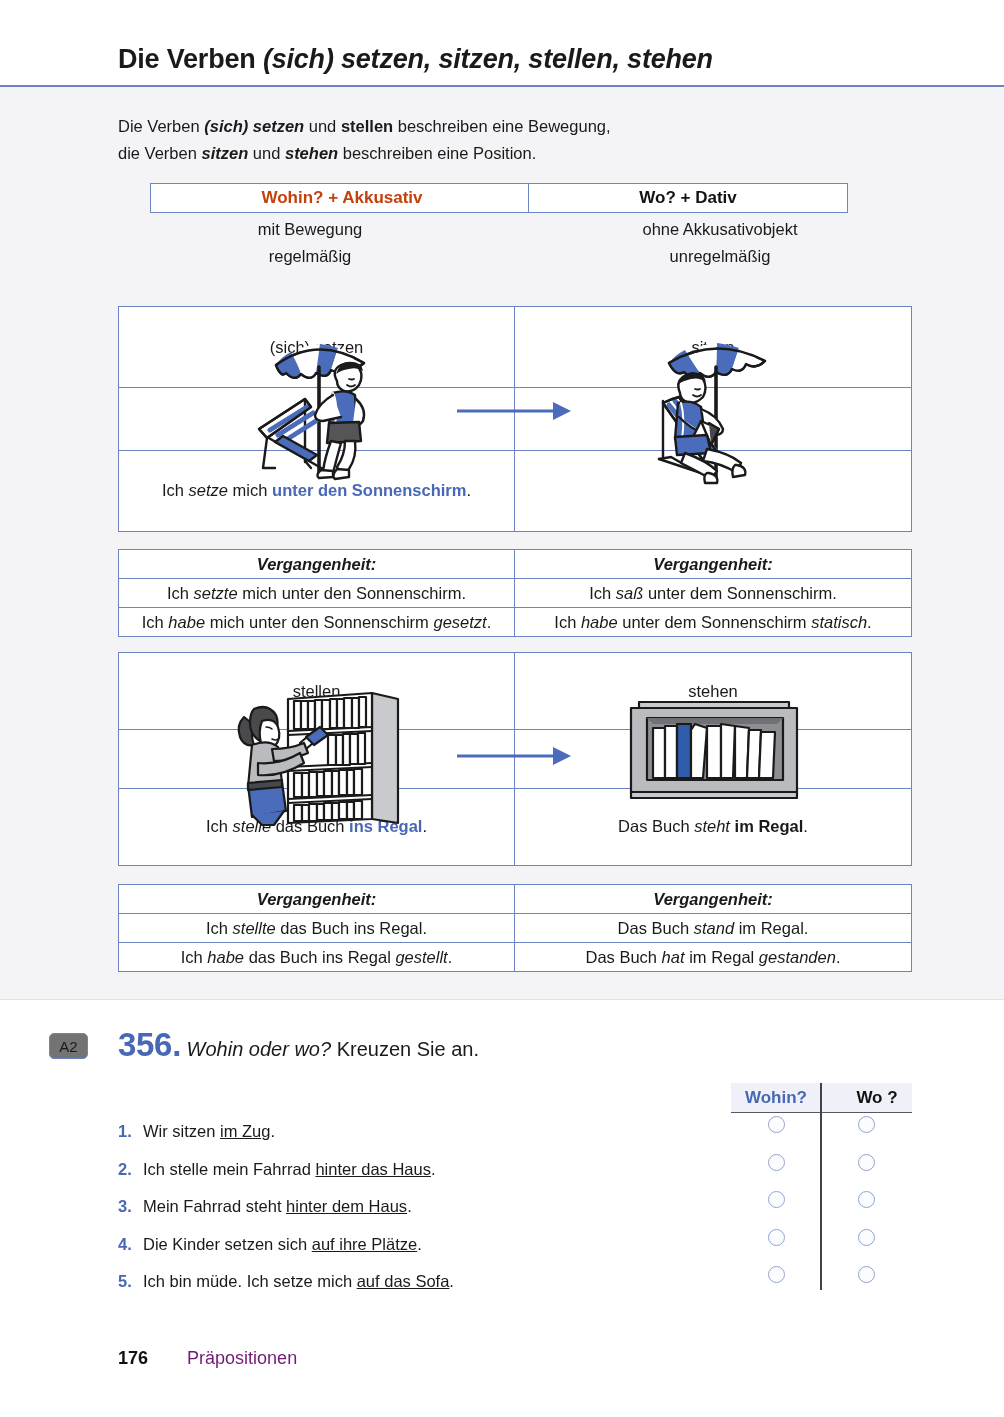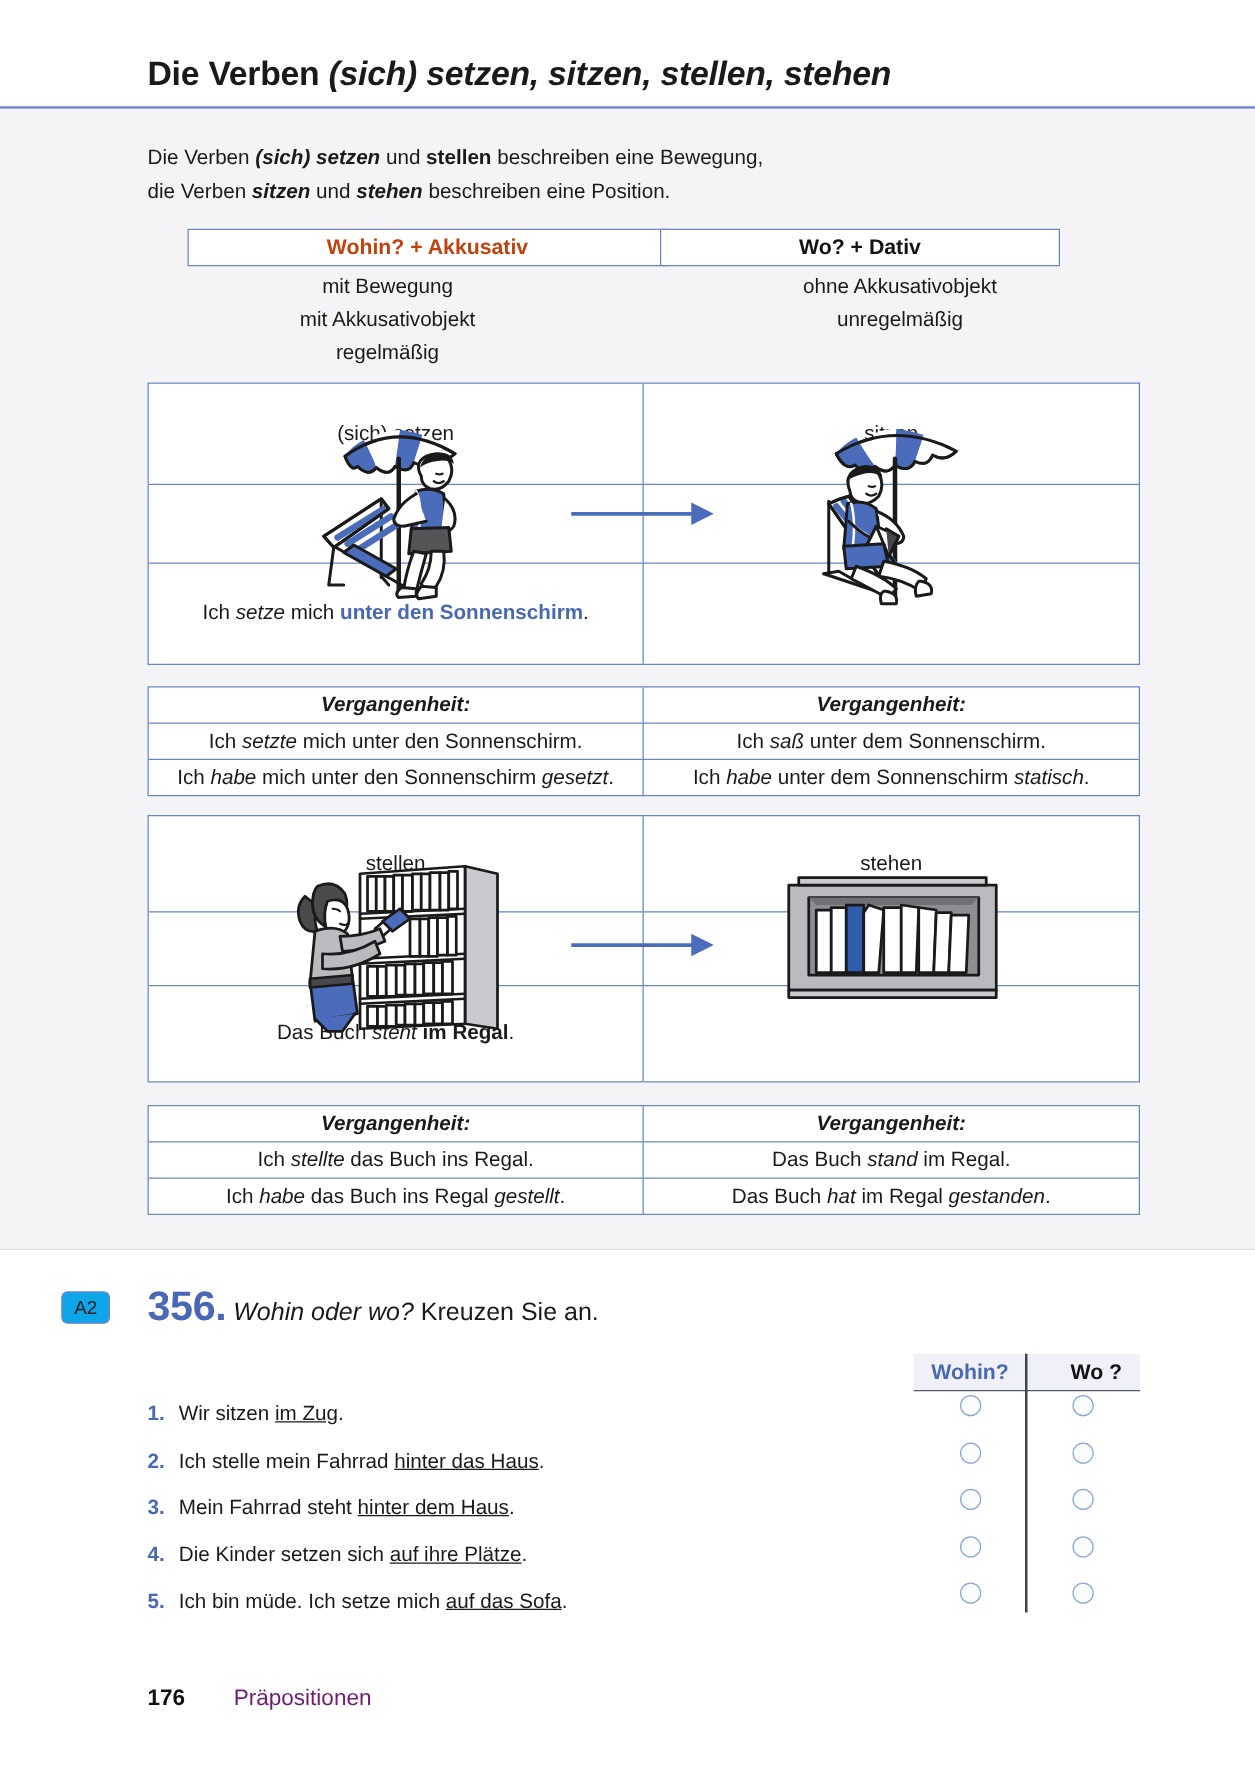--- a/index.html
+++ b/index.html
@@ -104,21 +104,21 @@
   .illus { position:absolute; }
   #illus-setzen  { left:245px; top:337px; }
   #illus-sitzen  { left:645px; top:337px; }
   #illus-stellen { left:232px; top:687px; }
   #illus-stehen  { left:625px; top:700px; }
 
   
   .level-badge {
     position:absolute; left:49px; top:1033px;
     width:39px; height:26px; border:1.4px solid #6d84c4;
-    border-radius:5px; background:#0ea5e9;
+    border-radius:5px; background:#737373;
     display:flex; align-items:center; justify-content:center;
     font-size:15px; color:#1b1b1b;
   }
   .ex-heading {
     position:absolute; left:118px; top:1026px;
     font-size:20px; white-space:nowrap;
   }
   .ex-heading .num {
     font-size:33px; font-weight:bold; color:#4867b4;
     letter-spacing:-0.3px;
@@ -187,21 +187,20 @@
 
 <div class="labelbox" id="box-wohin">
   <span>Wohin? + Akkusativ</span>
 </div>
 <div class="labelbox" id="box-wo">
   <span>Wo? + Dativ</span>
 </div>
 
 <div class="sublist" id="sub-wohin">
   <div>mit Bewegung</div>
-  <div>mit Akkusativobjekt</div>
   <div>regelmäßig</div>
 </div>
 <div class="sublist" id="sub-wo">
   <div>ohne Akkusativobjekt</div>
   <div>unregelmäßig</div>
 </div>
 
 <div class="ctable" id="tbl-setzen">
   <div class="hrow cell rowline">
     <span>(sich) setzen</span>
@@ -346,20 +345,23 @@
   <div class="hrow cell rowline">
     <span>stellen</span>
   </div>
   <div class="hrow cell rowline">
     <span>stehen</span>
   </div>
 
   <div class="prow cell rowline"></div>
   <div class="prow cell rowline"></div>
 
+  <div class="crow cell">
+    <span><span>Ich </span><span class="it">stelle</span><span> das Buch </span><span class="bblue">ins Regal</span><span>.</span></span>
+  </div>
   <div class="crow cell">
     <span><span>Das Buch </span><span class="it">steht</span><span> </span><span class="b">im Regal</span><span>.</span></span>
   </div>
 </div>
 
 <div class="illus" id="illus-stellen">
 <svg width="178" height="140" viewBox="0 0 178 140">
   <g stroke="#1a1a1a" stroke-width="2.2" stroke-linejoin="round" stroke-linecap="round">
 
     <path d="M140 6 L166 12 L166 136 L140 132 Z" fill="#c9cacd"></path>

